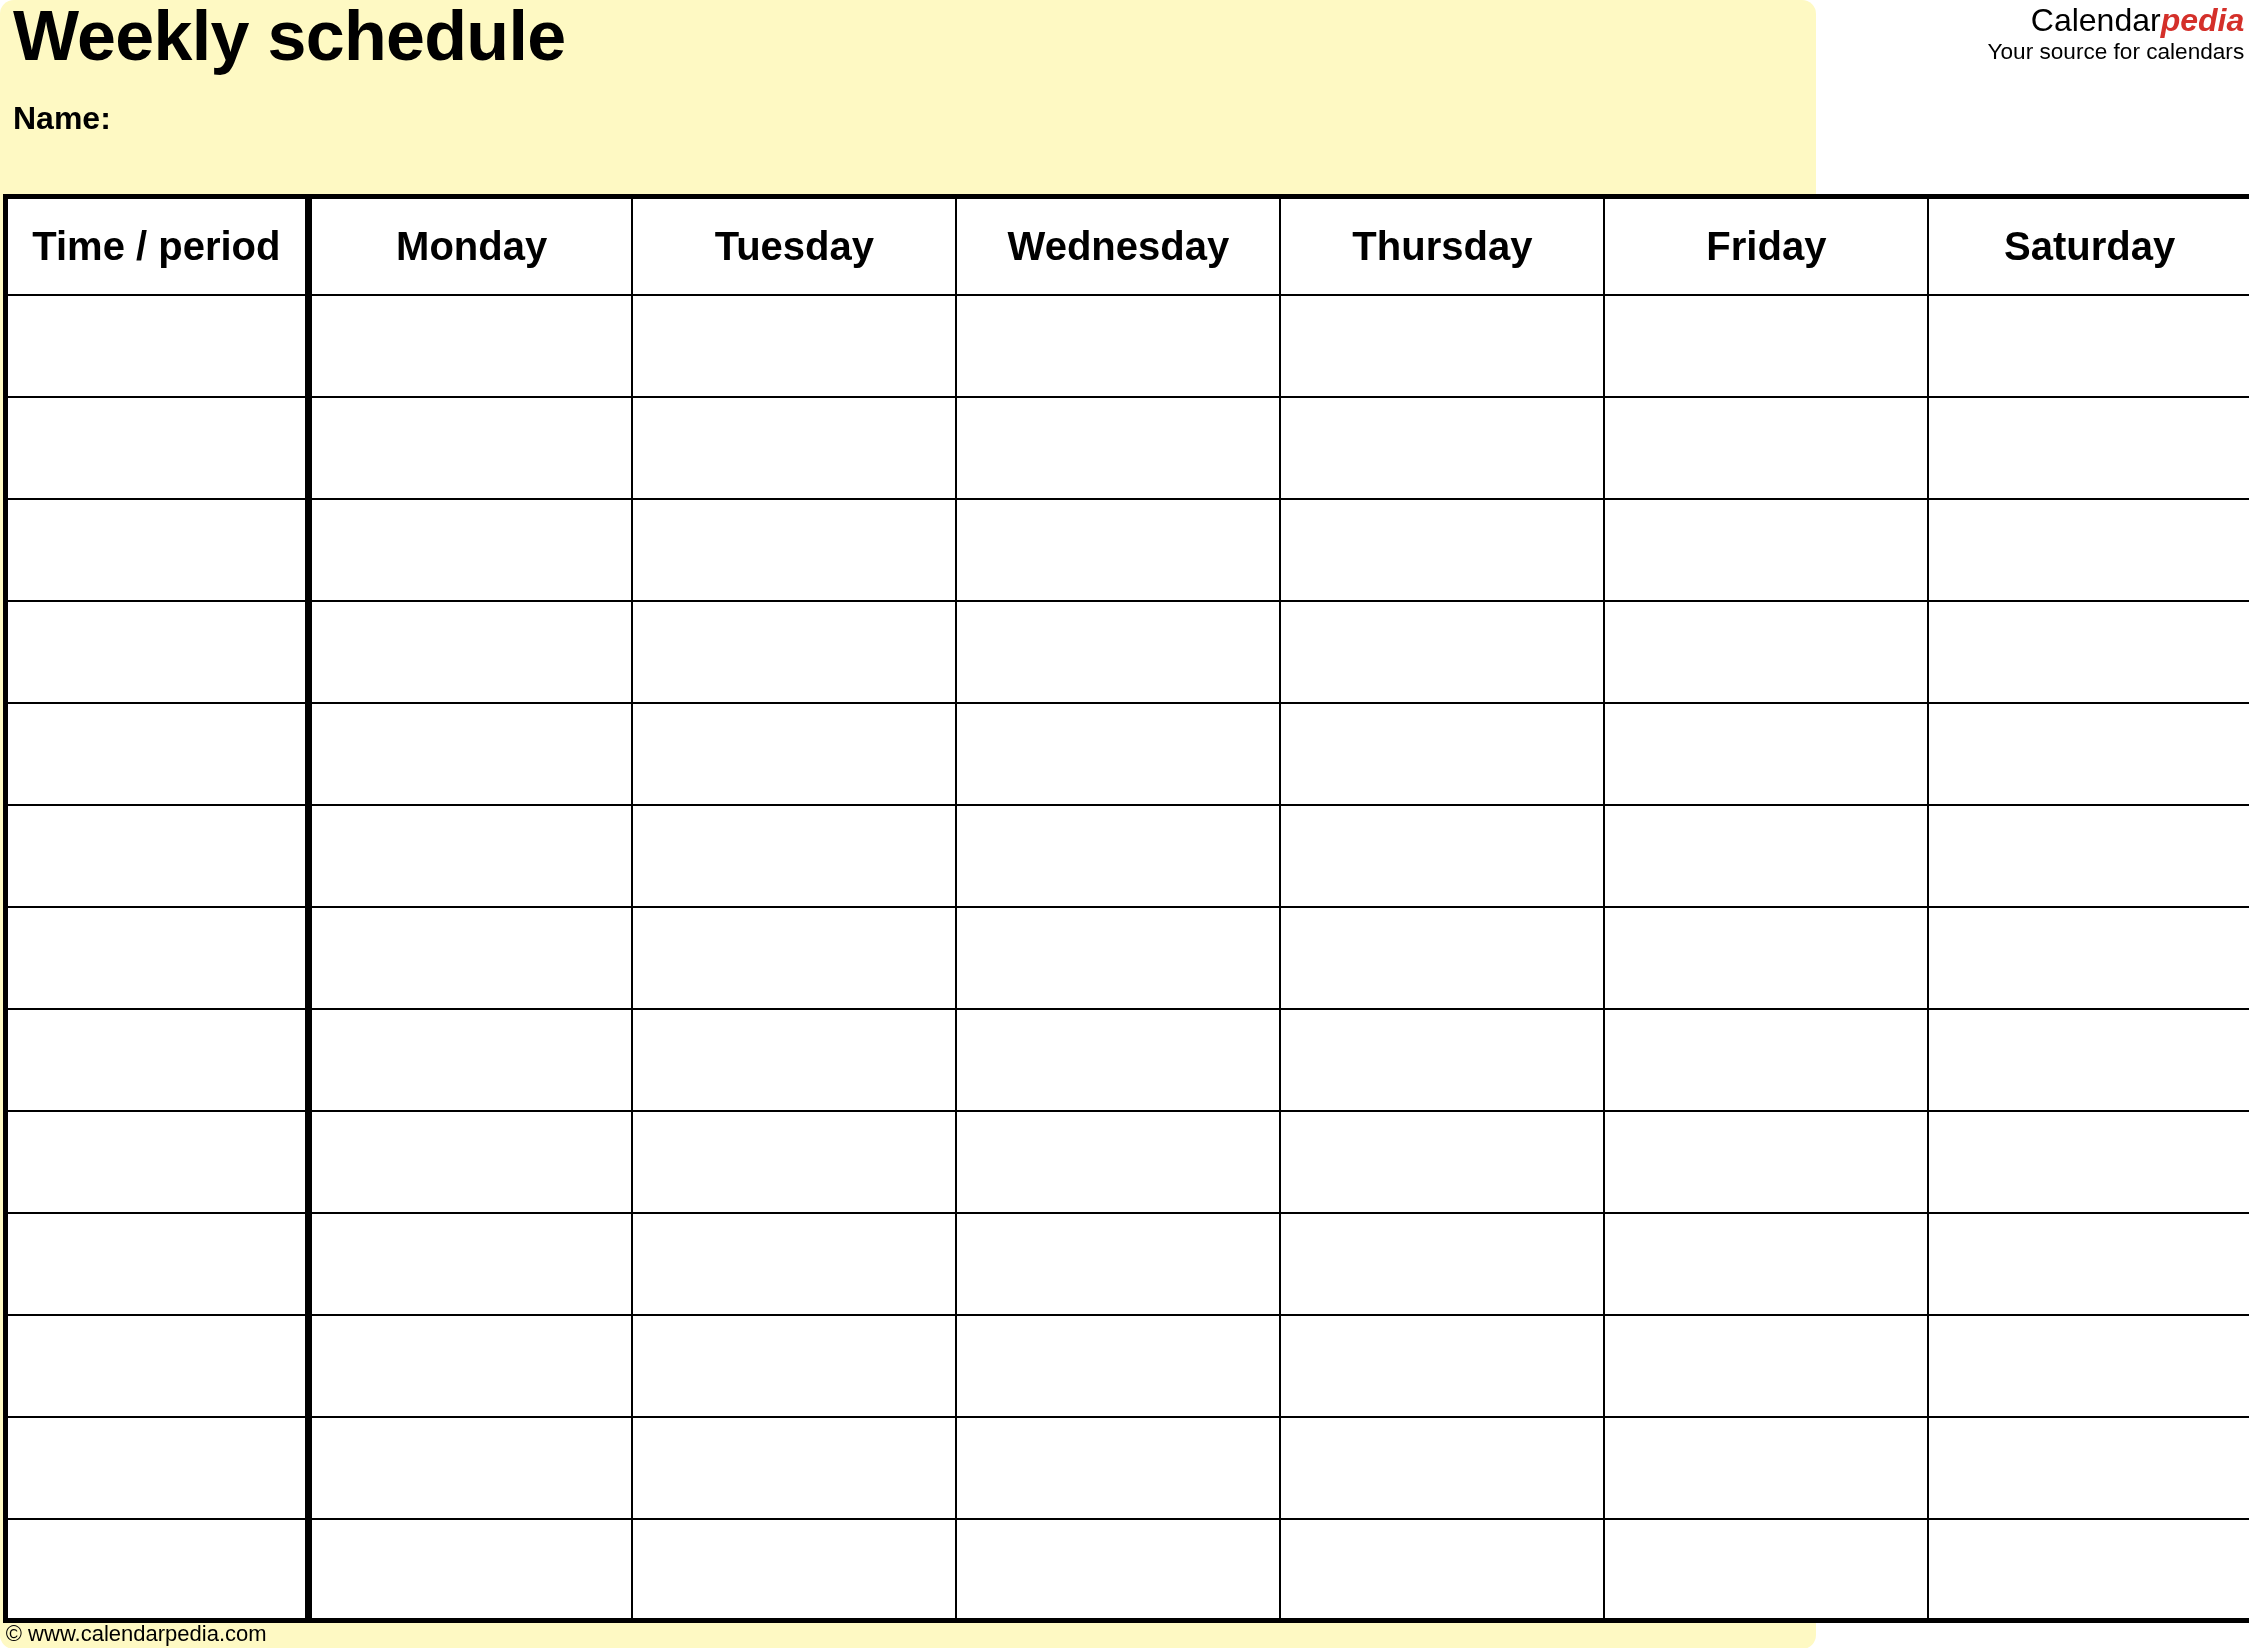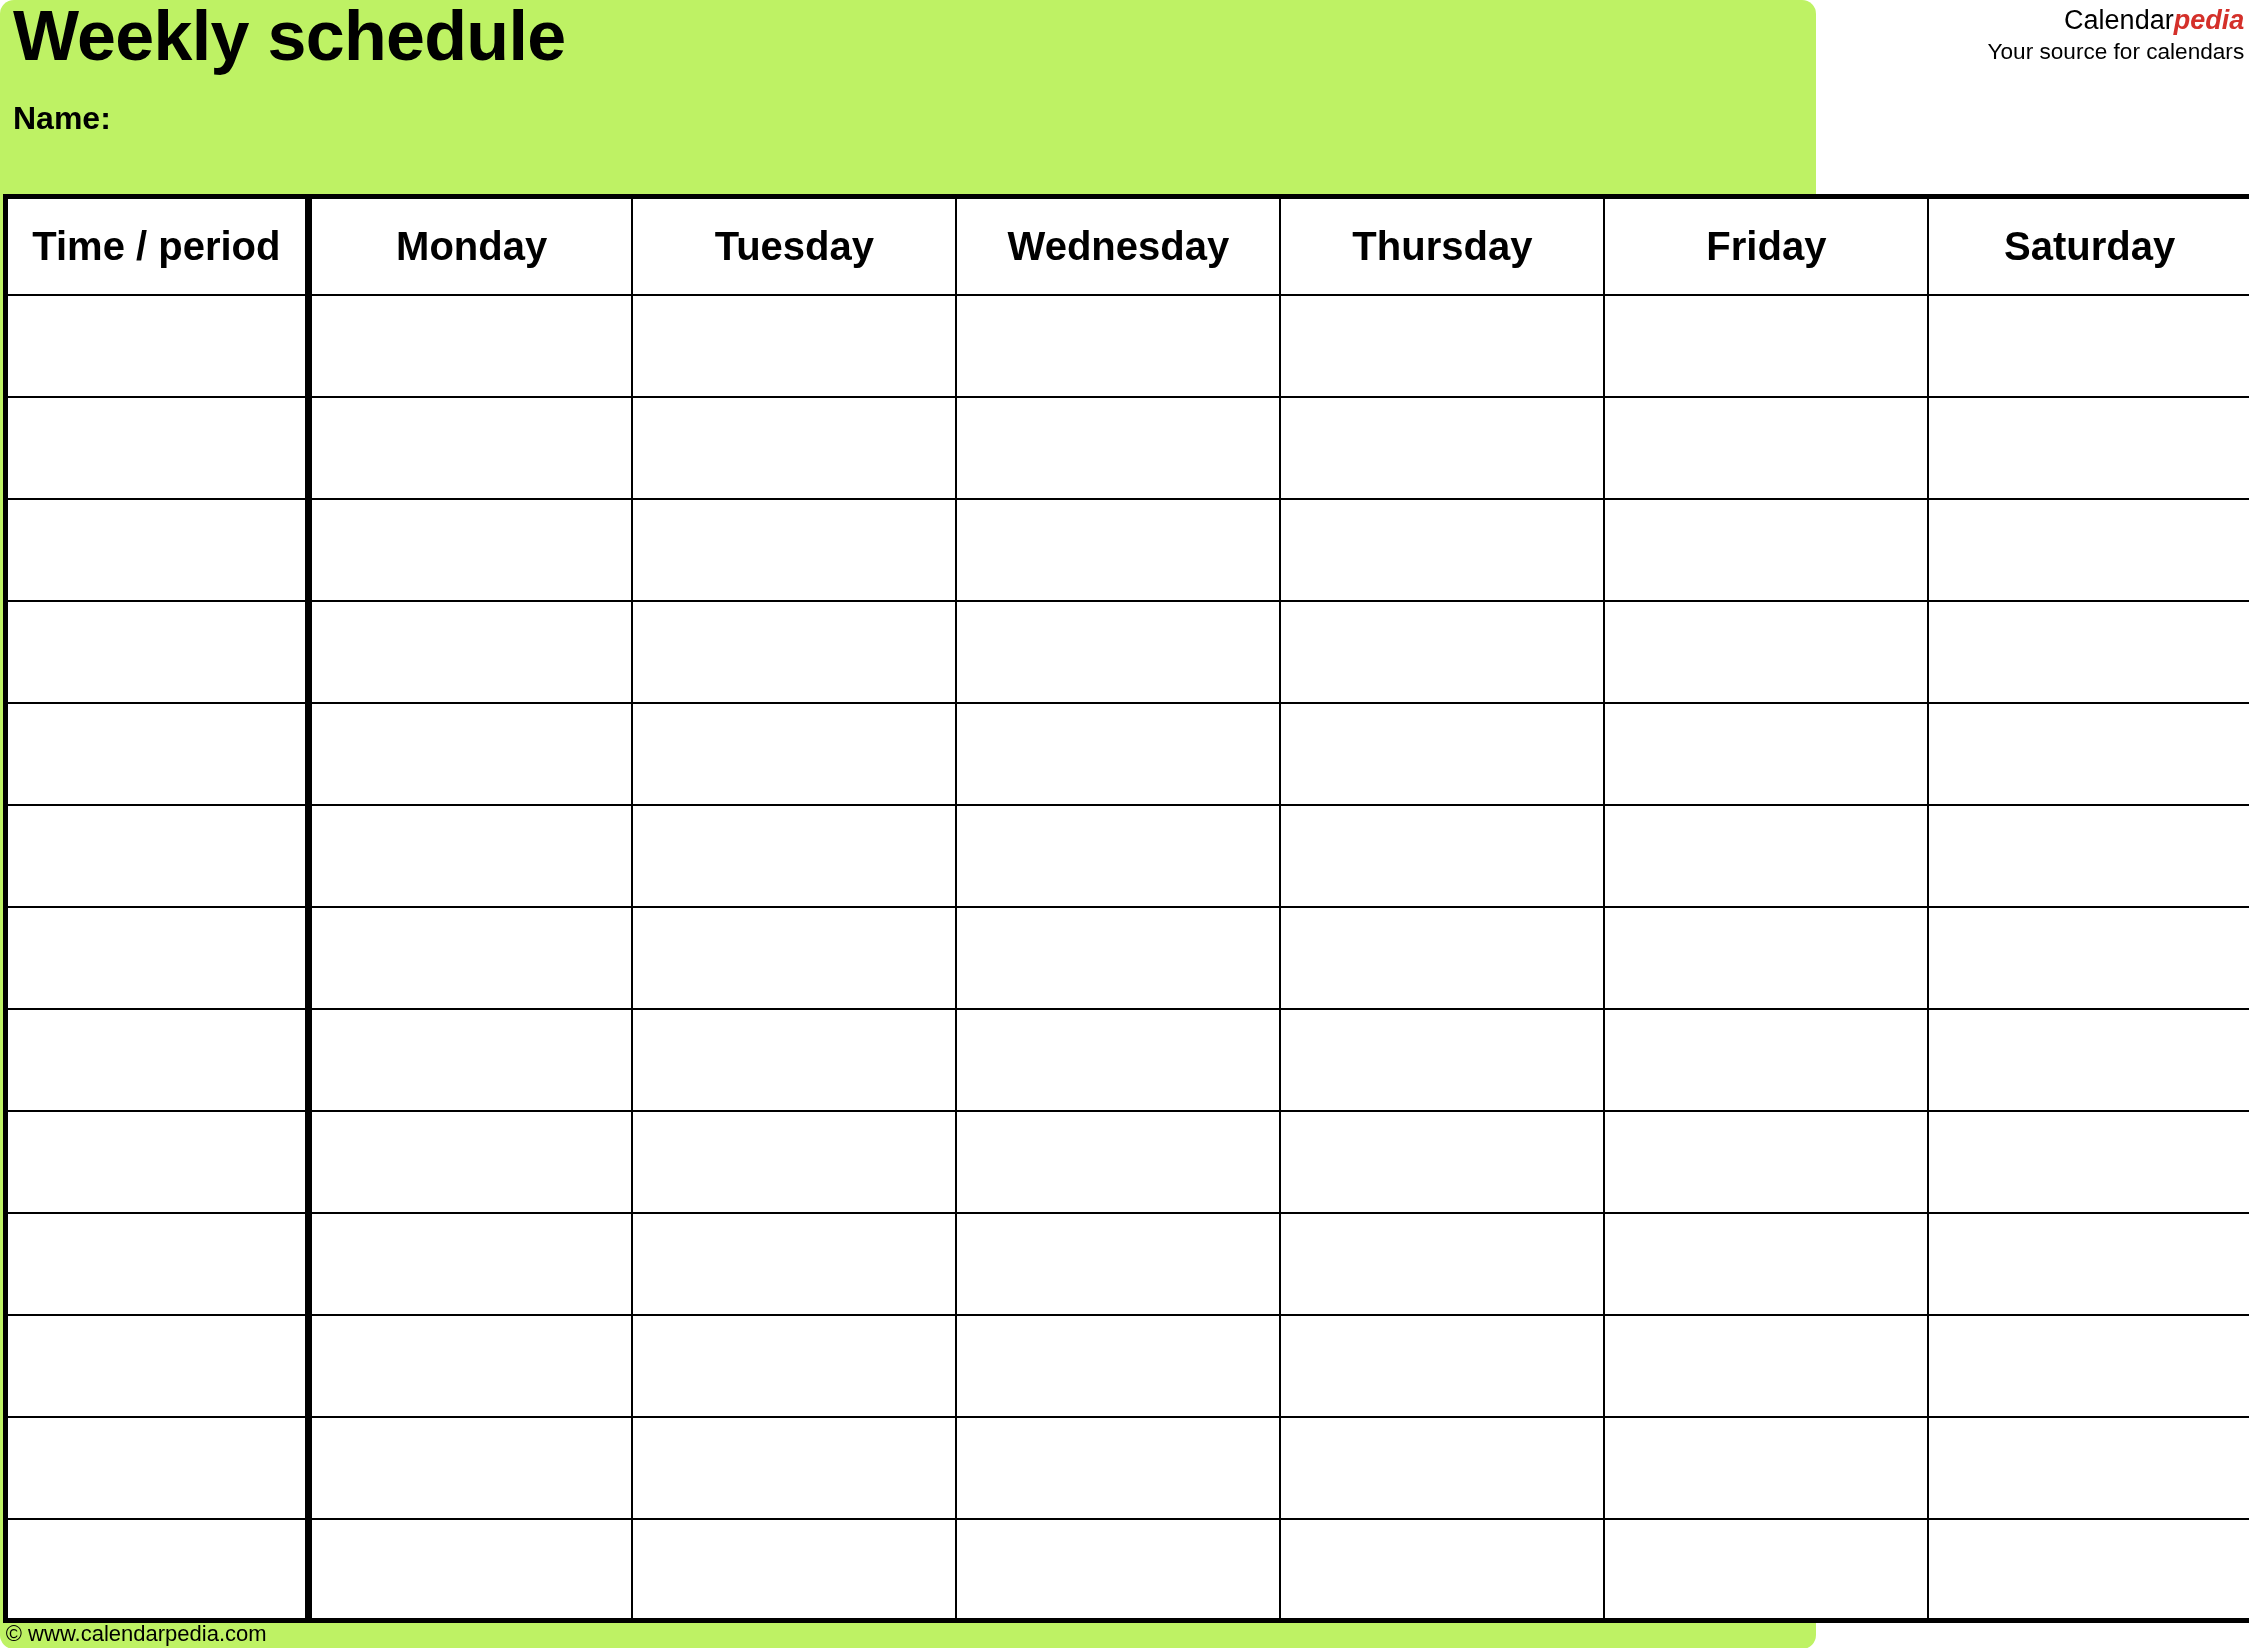--- a/index.html
+++ b/index.html
@@ -15,21 +15,21 @@
     font-family: "Liberation Sans", sans-serif;
     color: #000000;
     overflow: hidden;
     position: relative;
   }
 
   .page {
     position: relative;
     width: 1816px;
     height: 1649px;
-    background: #bef264;
+    background: #fef9c3;
     border-radius: 14px;
   }
 
   
   .header-band {
     position: absolute;
     left: 0;
     top: 0;
     width: 2250px;
     height: 182px;
@@ -59,21 +59,21 @@
 
   
   .brand {
     position: absolute;
     right: 5.8px;
     top: 1.5px;
     text-align: right;
     line-height: 1;
   }
   .brand-name {
-    font-size: 27px;
+    font-size: 32px;
     line-height: 36px;
     white-space: nowrap;
     font-weight: normal;
   }
   .brand-name .brand-part-1 {
     color: #000000;
   }
   .brand-name .brand-part-2 {
     color: #d4302a;
     font-style: italic;

